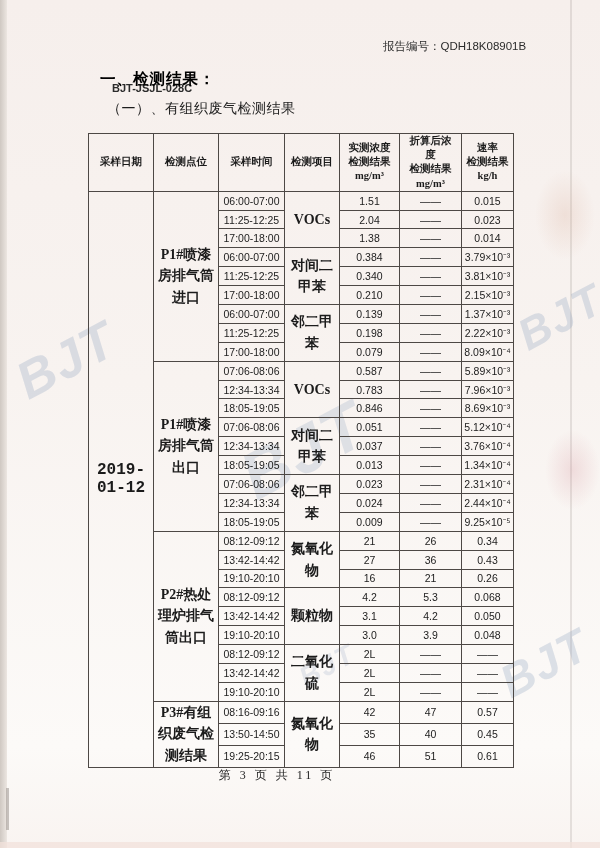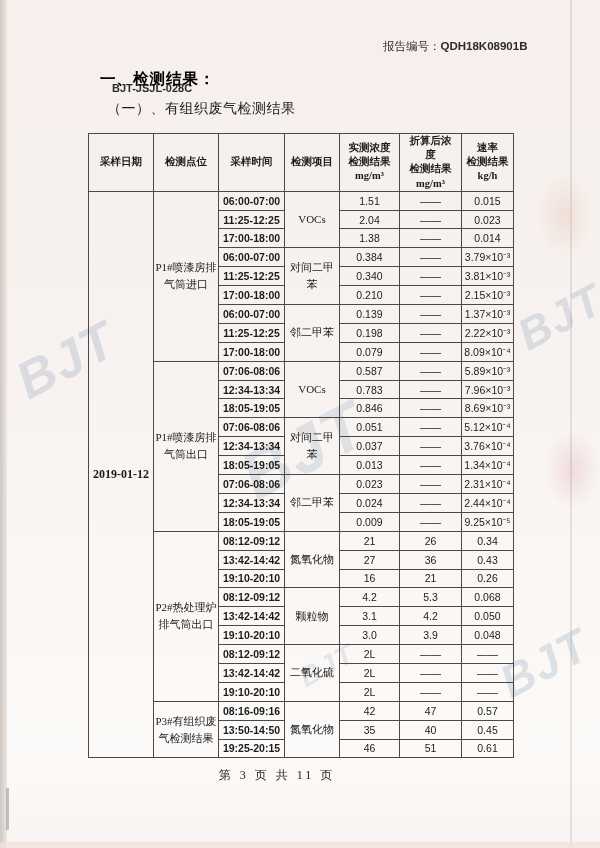--- a/index.html
+++ b/index.html
@@ -23,34 +23,34 @@
     color:rgba(146,166,192,0.30);transform:rotate(-28deg);pointer-events:none;letter-spacing:2px;}
   .wm1{left:14px;top:330px;font-size:52px;}
   .wm2{left:238px;top:412px;font-size:66px;color:rgba(146,166,192,0.26);}
   .wm3{left:516px;top:292px;font-size:44px;}
   .wm4{left:498px;top:636px;font-size:46px;}
   .wm5{left:298px;top:650px;font-size:28px;color:rgba(146,166,192,0.22);}
 
   .doc-code{position:absolute;left:112px;top:37px;font-family:"Liberation Sans",sans-serif;
     font-weight:bold;font-size:11px;color:#2b2b2b;margin-top:45px;}
   .report-no{position:absolute;left:383px;top:39px;font-size:11.5px;color:#2b2b2b;}
-  .report-no .val{font-family:"Liberation Sans",sans-serif;font-weight:bold;}
+  .report-no .val{font-family:"Liberation Sans",sans-serif;font-weight:normal;}
 
   .section-title{position:absolute;left:100px;top:69px;font-size:15.5px;font-weight:bold;color:#000000;letter-spacing:1px;}
   .subsection-title{position:absolute;left:107px;top:100px;font-size:14px;color:#1d1d1d;letter-spacing:.5px;}
 
   table.results{position:absolute;left:88px;top:133px;width:425px;border-collapse:collapse;
     table-layout:fixed;font-size:10.5px;color:#1b1b1b;}
   .results th,.results td{border:1px solid #4d4845;text-align:center;vertical-align:middle;padding:0 1px;}
   .results thead th{height:54px;font-weight:bold;font-size:10.5px;line-height:1.35;white-space:pre-line;}
   .results tbody td{height:17.9px;}
-  .results .c-time{font-family:"Liberation Sans",sans-serif;font-weight:bold;font-size:10.5px;}
+  .results .c-time{font-family:"Liberation Sans",sans-serif;font-weight:normal;font-size:10.5px;}
   .results .c-num{font-family:"Liberation Sans",sans-serif;font-size:10.5px;}
-  .results .c-cn{font-size:11px;line-height:1.55;}
-  .results .c-date{font-family:Liberation Serif, serif;font-weight:bold;font-size:12px;}
+  .results .c-cn{font-size:14px;line-height:1.55;font-weight:bold;}
+  .results .c-date{font-family:Liberation Mono, monospace;font-weight:bold;font-size:16px;}
 
   .footer{position:absolute;left:0;top:767px;width:554px;text-align:center;
     font-size:12px;color:#232323;letter-spacing:3px;}
 </style>
 </head>
 <body>
 
 <div class="edge-left"></div>
 <div class="edge-left-mark"></div>
 <div class="edge-right-line"></div>

